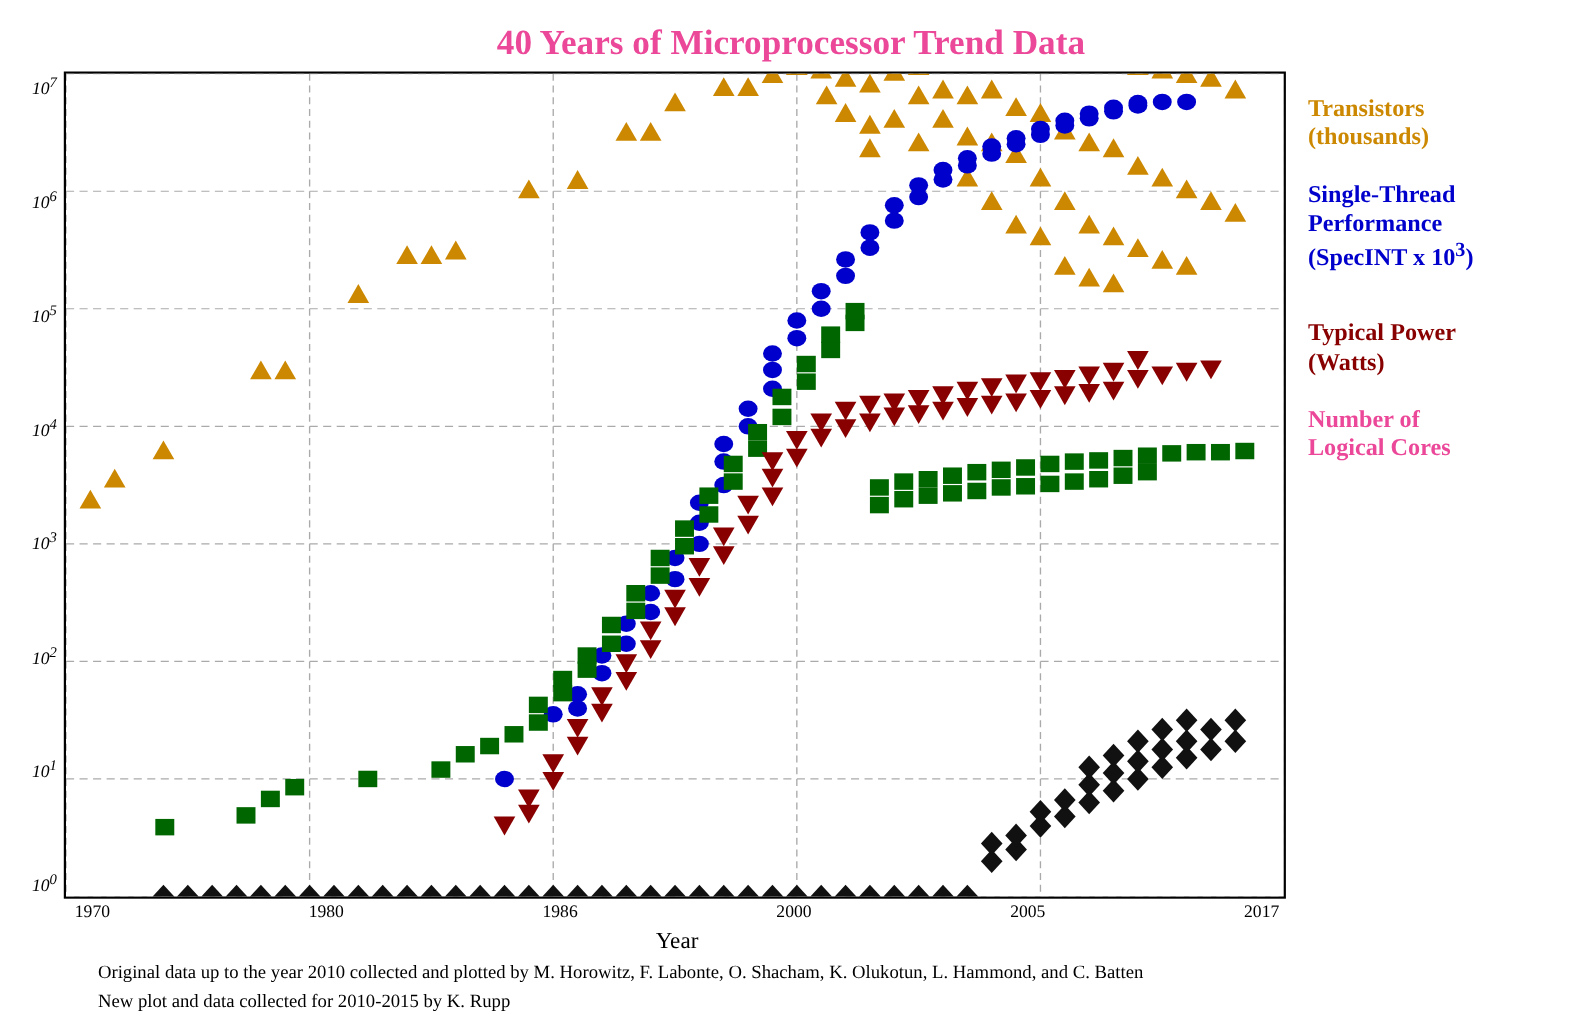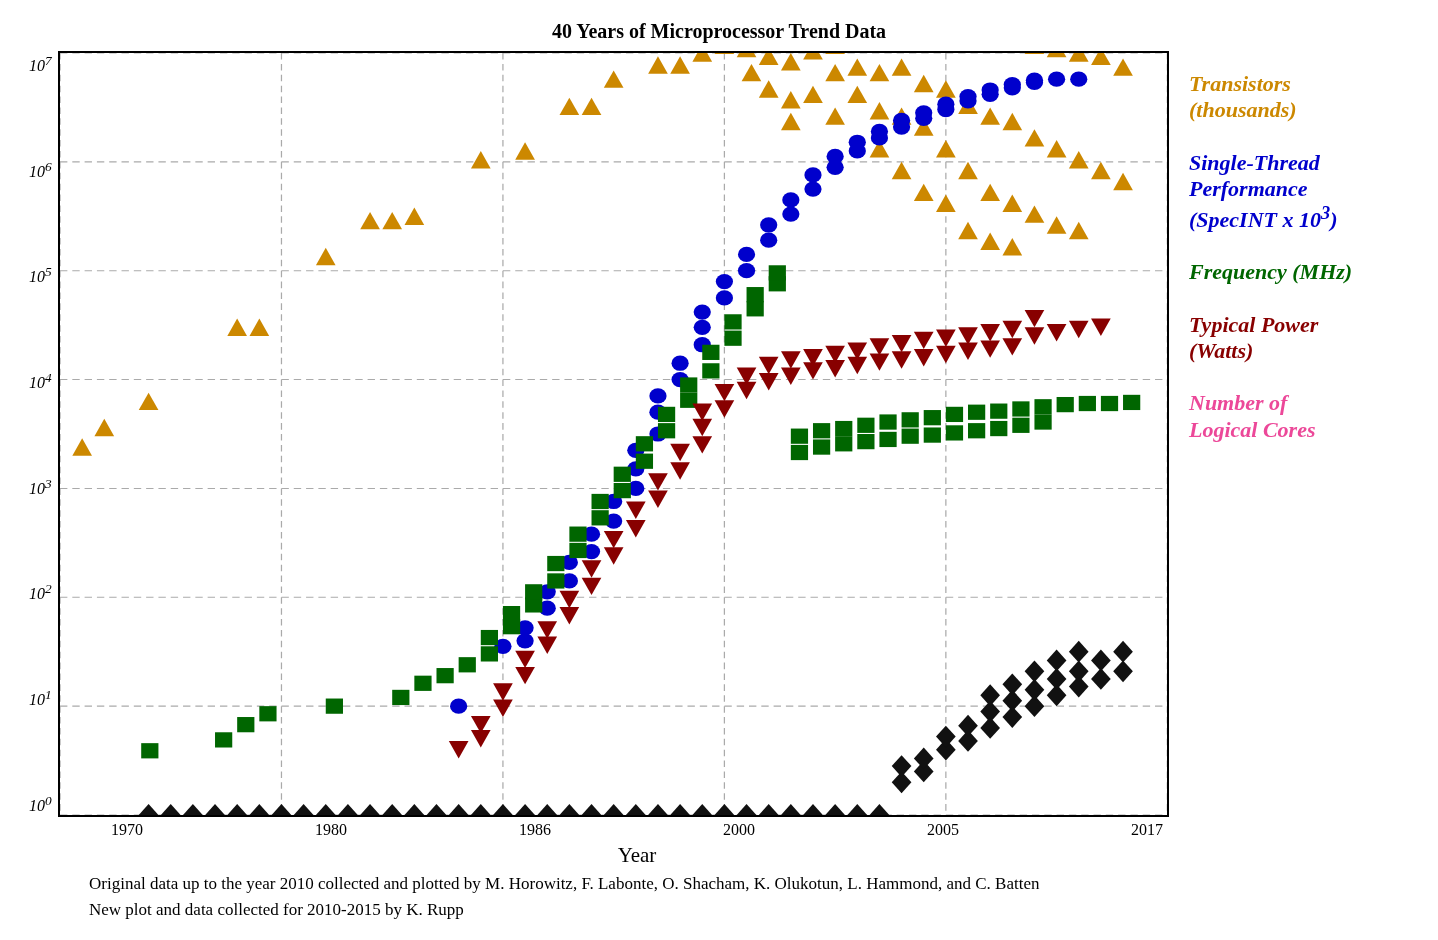--- a/index.html
+++ b/index.html
@@ -15,24 +15,24 @@
     }
     .chart-container {
       width: 1380px;
       height: 900px;
       position: relative;
       display: flex;
       flex-direction: column;
       align-items: center;
     }
     .chart-title {
-      font-size: 20px;
+      font-size: 32px;
       font-weight: bold;
       margin-bottom: 8px;
-      color: #000000;
+      color: #ec4899;
     }
     .chart-body {
       display: flex;
       flex-direction: row;
       width: 100%;
       flex: 1;
     }
     .plot-area-wrapper {
       display: flex;
       flex-direction: column;
@@ -95,21 +95,20 @@
       width: 240px;
       padding-left: 20px;
       padding-top: 20px;
       display: flex;
       flex-direction: column;
       gap: 10px;
     }
     .legend-item {
       display: flex;
       flex-direction: column;
-      font-style: italic;
     }
     .legend-label {
       font-size: 22px;
       font-weight: bold;
       line-height: 1.2;
     }
     .legend-spacer { height: 6px; }
     .footnote {
       font-size: 17px;
       color: black;
@@ -604,21 +603,21 @@
               <polygon points="846,565 854,575 846,585 838,575" fill="#111111"></polygon>
               <polygon points="846,548 854,558 846,568 838,558" fill="#111111"></polygon>
 
               <polygon points="864,558 872,568 864,578 856,568" fill="#111111"></polygon>
               <polygon points="864,540 872,550 864,560 856,550" fill="#111111"></polygon>
             </g>
           </svg>
         </div>
       </div>
 
-      <div style="margin-left: 76px;">
+      <div style="margin-left: 33px;">
         <div class="x-axis-labels">
           <span class="x-label">1970</span>
           <span class="x-label">1980</span>
           <span class="x-label">1986</span>
           <span class="x-label">2000</span>
           <span class="x-label">2005</span>
           <span class="x-label">2017</span>
         </div>
         <div class="x-axis-title">Year</div>
       </div>
@@ -626,23 +625,20 @@
 
     <div class="legend-area">
       <div class="legend-item">
         <span class="legend-label" style="color:#CC8800;">Transistors<br>(thousands)</span>
       </div>
       <div class="legend-spacer"></div>
       <div class="legend-item">
         <span class="legend-label" style="color:#0000CC;">Single-Thread<br>Performance<br>(SpecINT x 10<sup>3</sup>)</span>
       </div>
       <div class="legend-spacer"></div>
-      <div class="legend-item">
-        <span class="legend-label" style="color:#006600;">Frequency (MHz)</span>
-      </div>
       <div class="legend-spacer"></div>
       <div class="legend-item">
         <span class="legend-label" style="color:#880000;">Typical Power<br>(Watts)</span>
       </div>
       <div class="legend-spacer"></div>
       <div class="legend-item">
         <span class="legend-label" style="color:#ec4899;">Number of<br>Logical Cores</span>
       </div>
     </div>
   </div>

